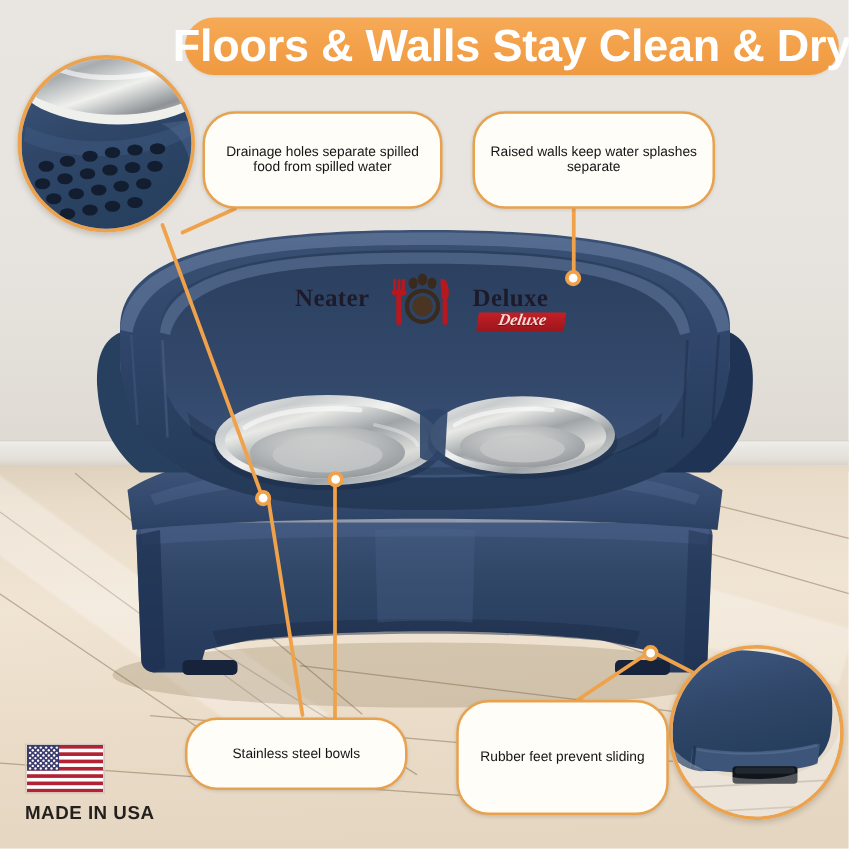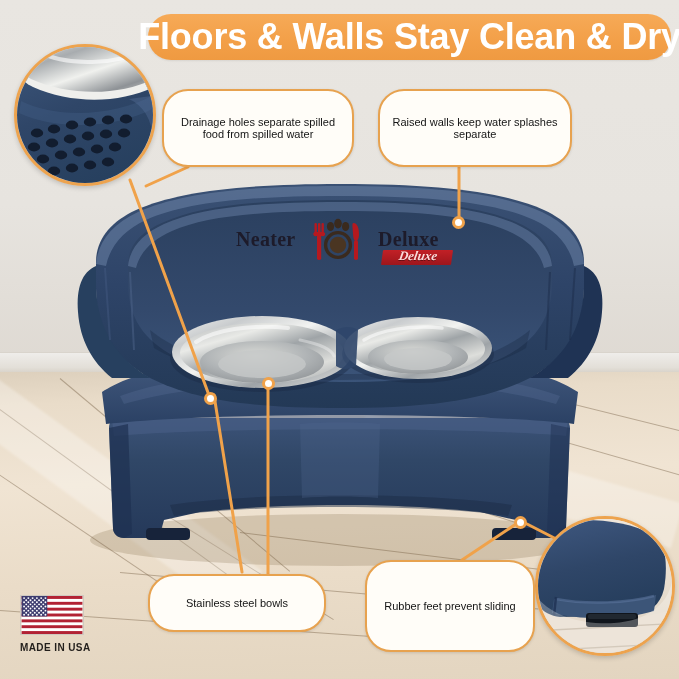--- a/index.html
+++ b/index.html
@@ -76,21 +76,21 @@
     border:3px solid #eda34e;box-sizing:border-box;
     box-shadow:0 2px 5px rgba(0,0,0,.18);
   }
   #inset-drain{left:14px;top:44px;width:142px;height:142px;}
   #inset-feet{left:535px;top:516px;width:140px;height:140px;}
 
   
   .usa{position:absolute;left:20px;top:595px;width:66px;}
   .usa-flag{width:64px;height:40px;position:relative;overflow:hidden;border:1px solid #cfc9c0;box-sizing:border-box;}
   .usa-label{
-    margin-top:7px;font-size:10px;font-weight:bold;letter-spacing:.4px;
+    margin-top:7px;font-size:15px;font-weight:bold;letter-spacing:.4px;
     color:#231f1c;text-align:left;white-space:nowrap;
   }
 
   
   .logo{position:absolute;left:236px;top:218px;width:222px;height:50px;}
   .logo-word{
     position:absolute;font-family:"Liberation Serif", serif;
     font-weight:bold;color:#1d1b2a;font-size:20px;letter-spacing:.3px;
   }
   .logo-neater{left:0px;top:10px;}

